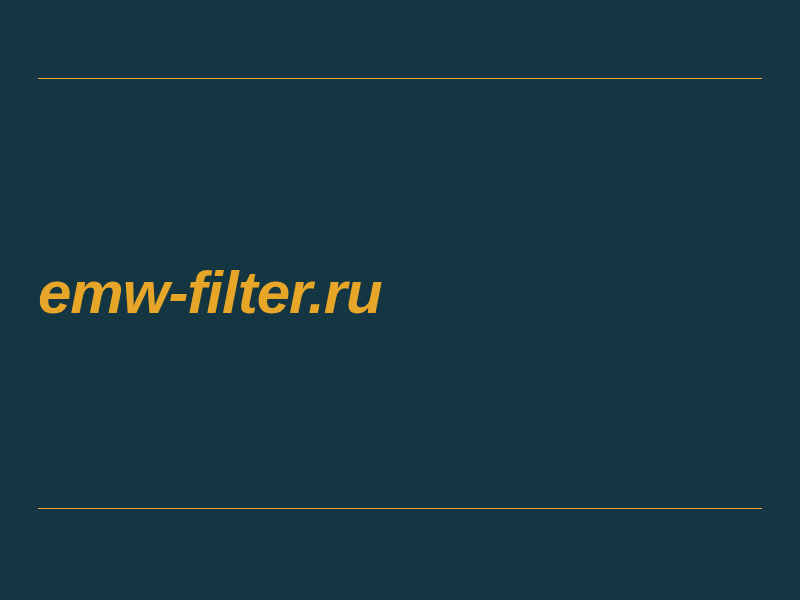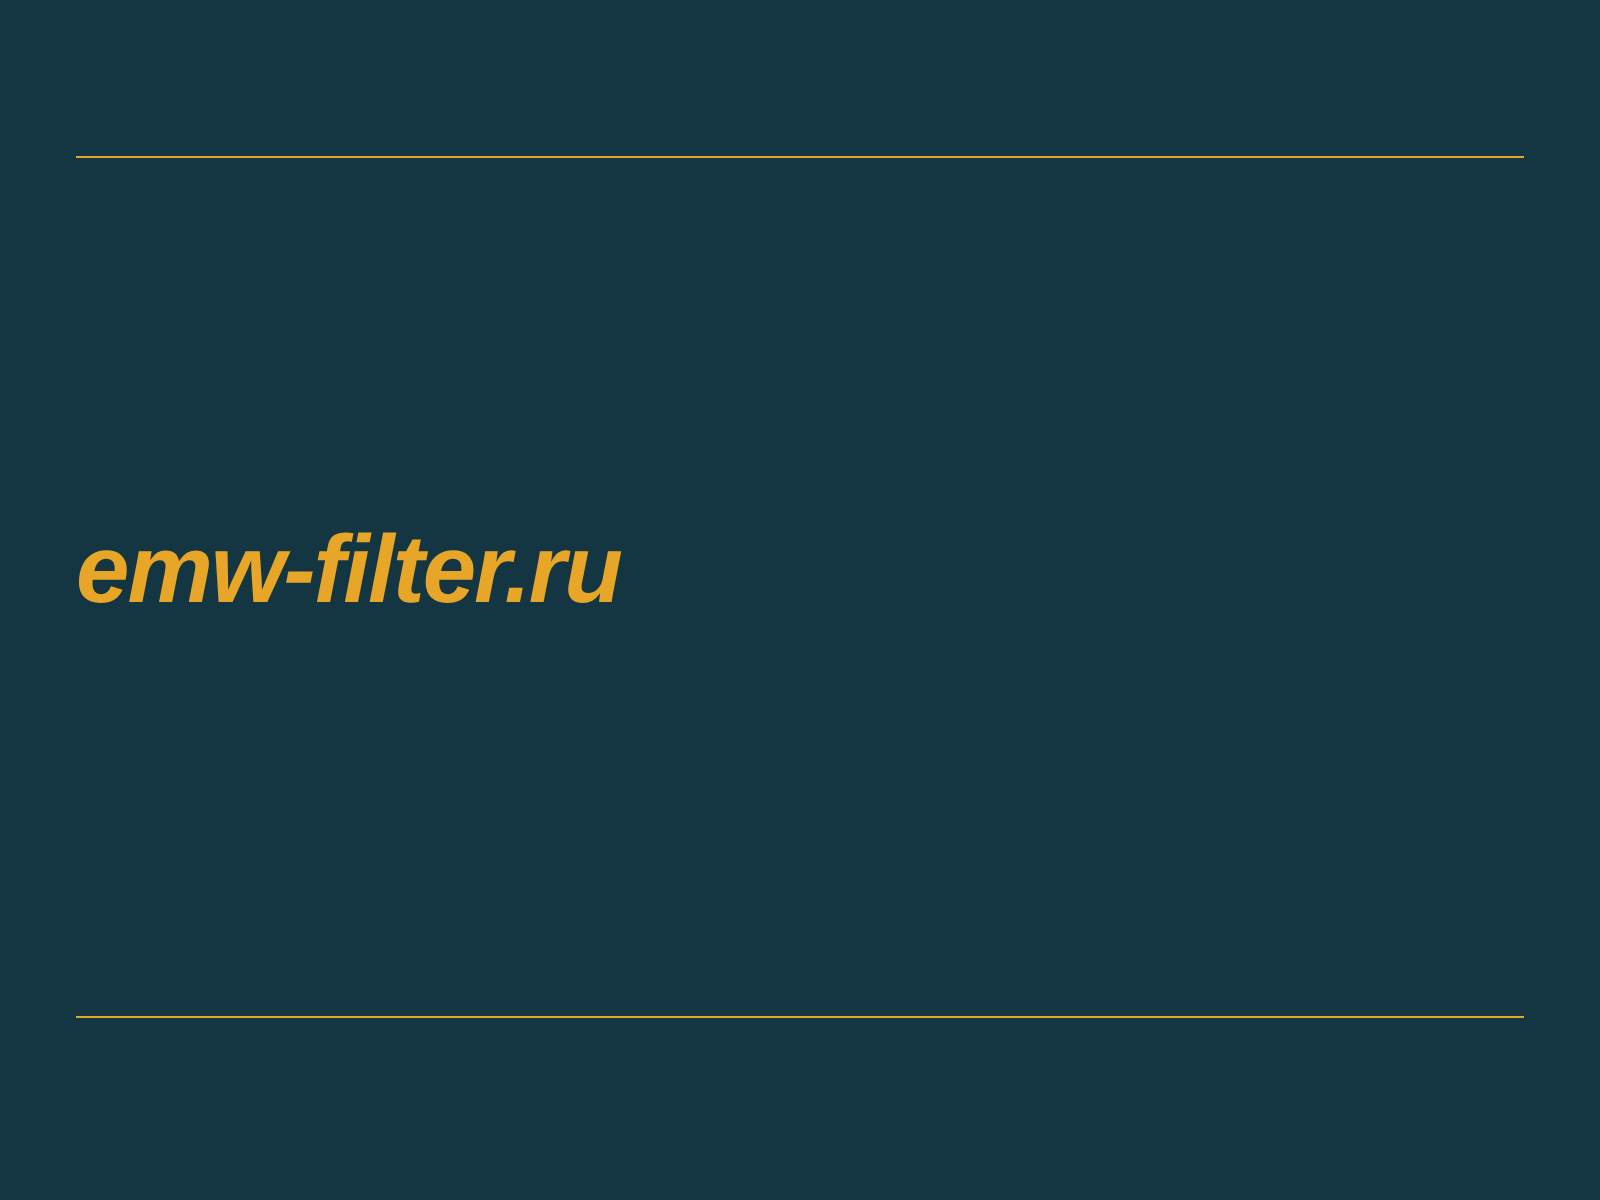--- a/index.html
+++ b/index.html
@@ -25,21 +25,21 @@
     .line-top {
       top: 78px;
     }
     .line-bottom {
       top: 508px;
     }
     .domain-text {
       position: absolute;
       left: 38px;
       top: 258px;
-      font-size: 48px;
+      font-size: 60px;
       font-weight: bold;
       font-style: italic;
       color: #e8a628;
       letter-spacing: -1px;
       text-align: center;
     }
   </style>
 </head>
 <body>
 

